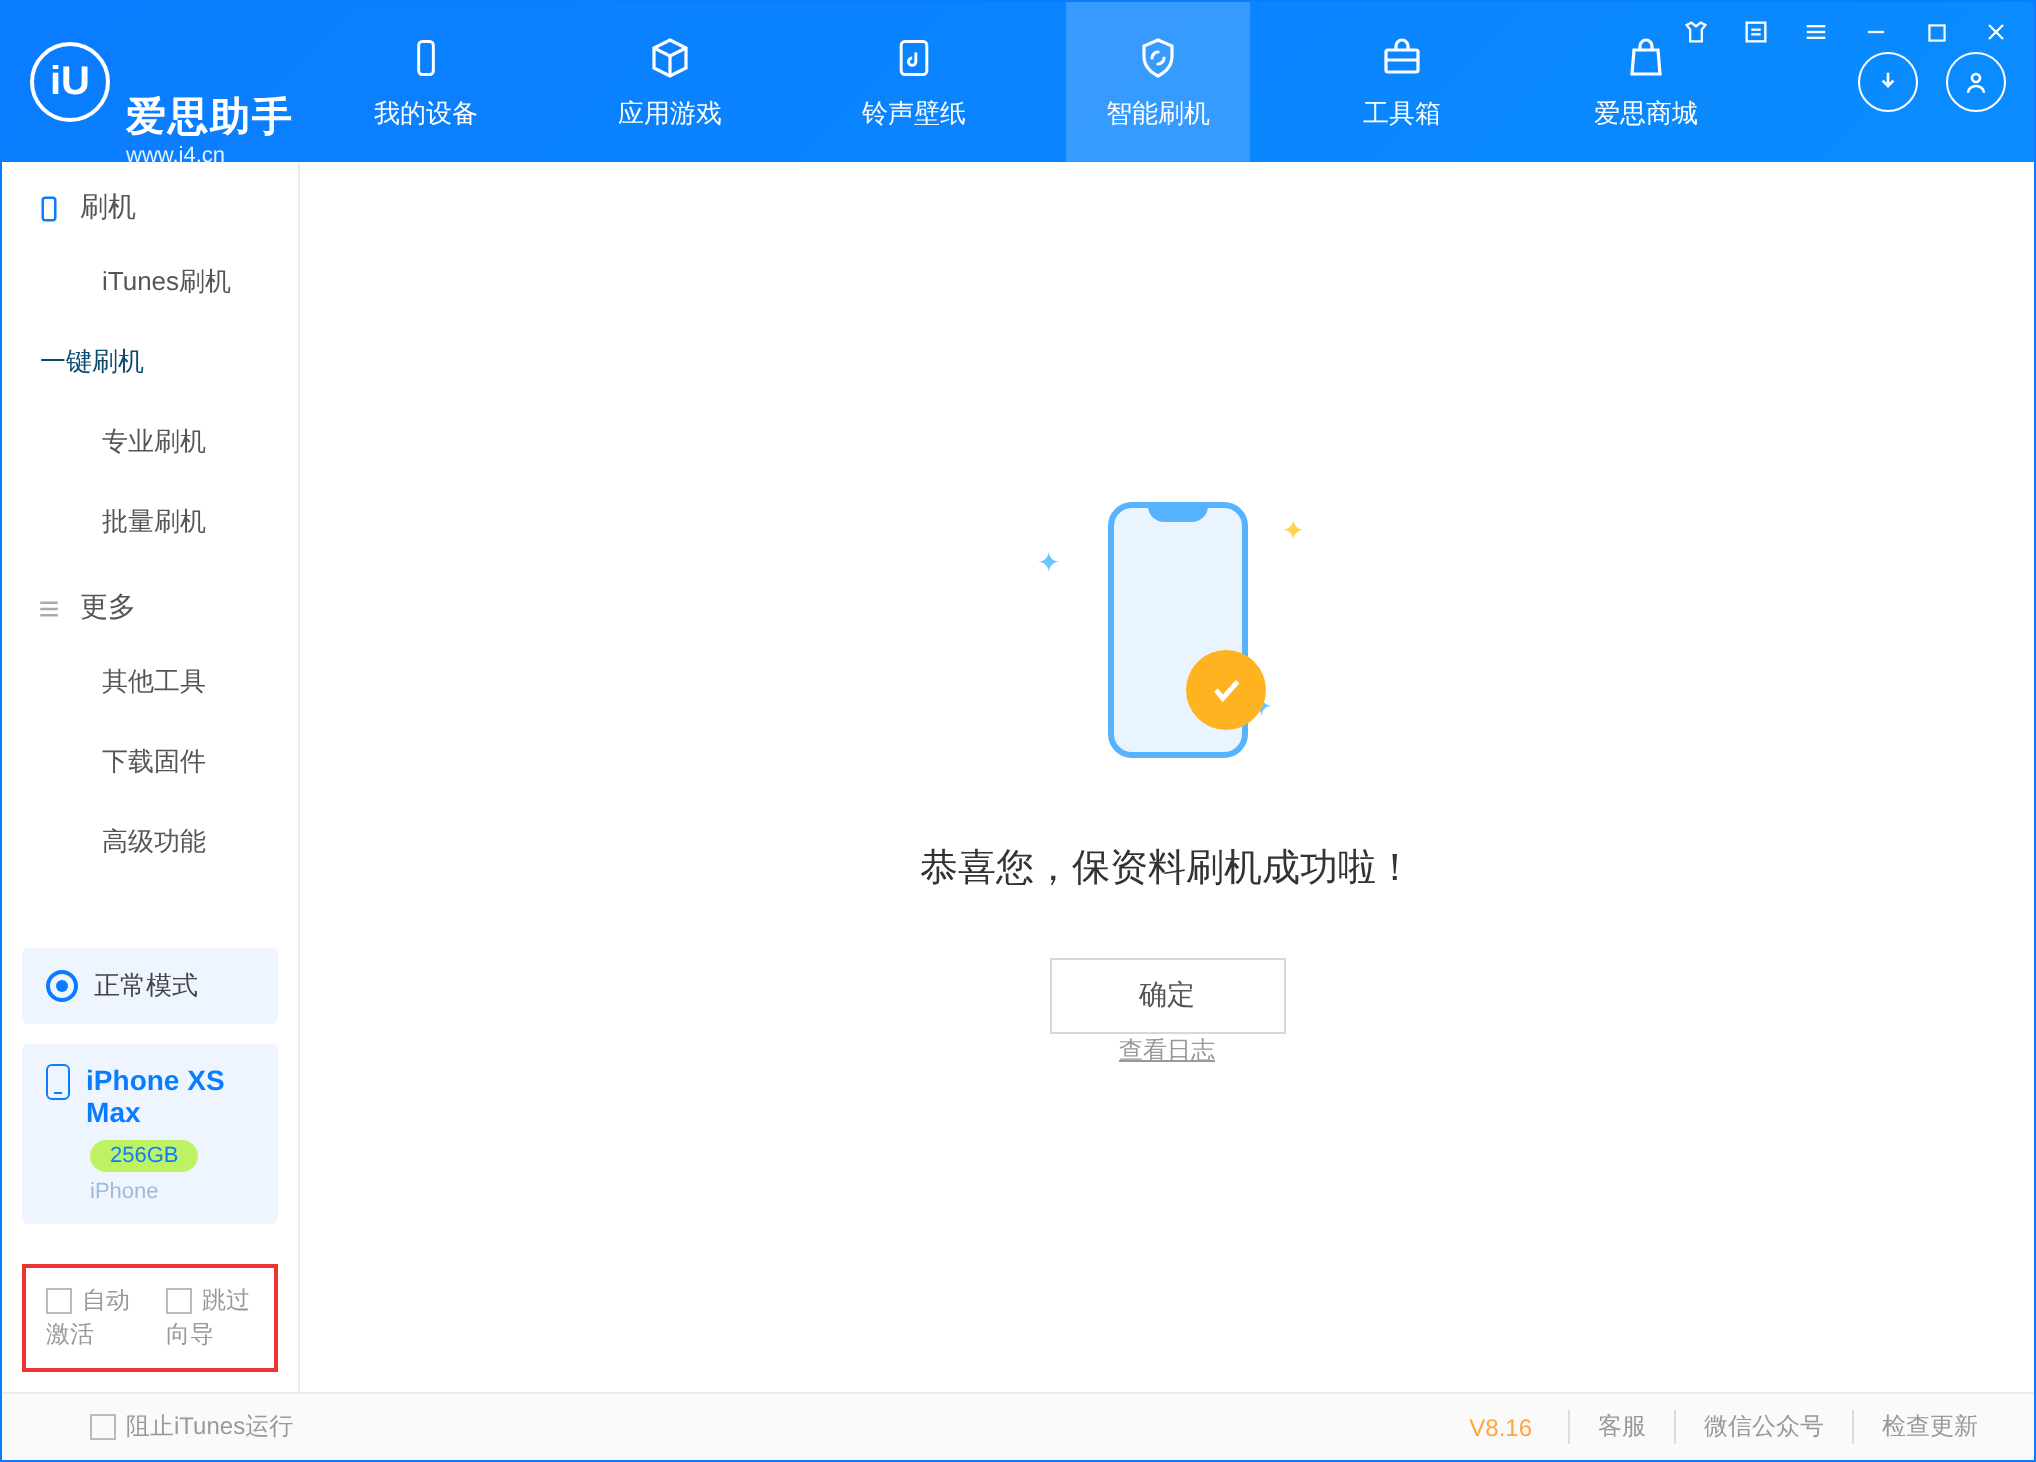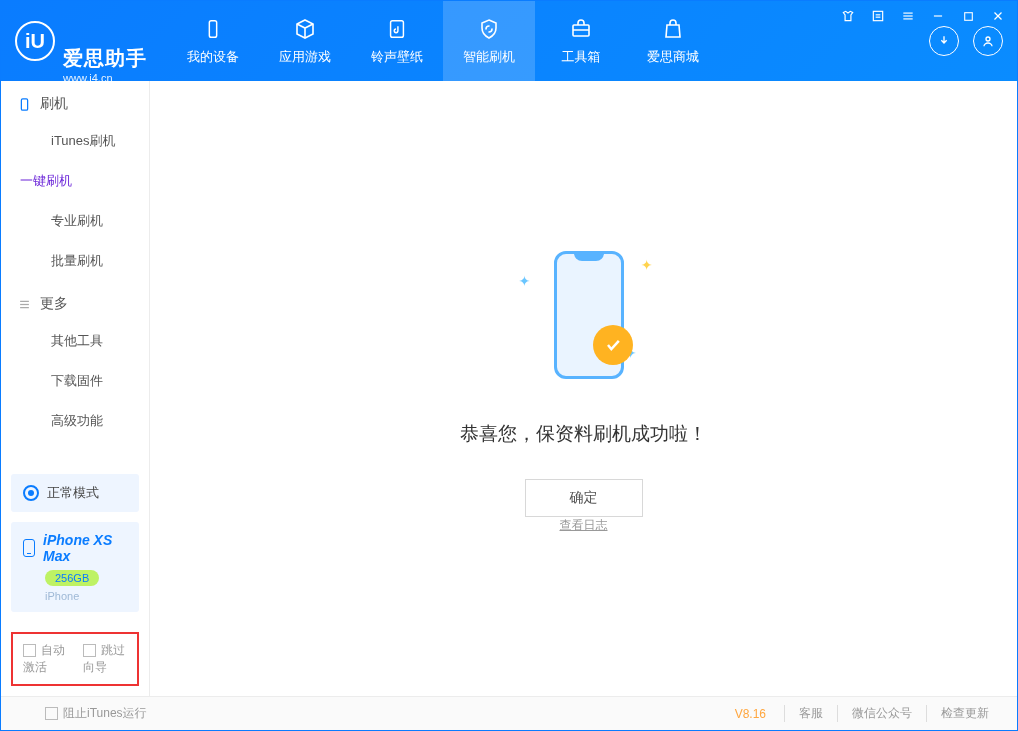--- a/index.html
+++ b/index.html
@@ -5,43 +5,43 @@
   * { margin: 0; padding: 0; box-sizing: border-box; }
   body { font-family: "Microsoft YaHei", Arial, sans-serif; background: #f5f5f5; display: flex; justify-content: center; align-items: center; min-height: 100vh; }
   .window { width: 1018px; height: 731px; background: #fff; display: flex; flex-direction: column; border: 1px solid #0a7cff; }
   
   .header { height: 80px; background: linear-gradient(135deg, #0a7cff 0%, #0a8cff 100%); display: flex; align-items: center; padding: 0 14px 0 14px; position: relative; }
   .logo-block { display: flex; align-items: center; gap: 8px; margin-right: 20px; }
   .logo-circle { width: 40px; height: 40px; border: 2.5px solid #fff; border-radius: 50%; display: flex; align-items: center; justify-content: center; color: #fff; font-weight: bold; font-size: 20px; }
   .logo-text { color: #fff; margin-top: 47px; }
   .logo-text .title { font-size: 20px; font-weight: bold; letter-spacing: 1px; }
   .logo-text .sub { font-size: 11px; opacity: .9; }
-  .nav { display: flex; height: 100%; }
+  .nav { display: flex; height: 100%; gap: 30px; }
   .nav-item { width: 92px; display: flex; flex-direction: column; align-items: center; justify-content: center; gap: 6px; color: #fff; font-size: 13px; cursor: pointer; }
   .nav-item.active { background: rgba(255,255,255,0.18); }
   .nav-icon { width: 26px; height: 26px; display: flex; align-items: center; justify-content: center; }
   .nav-icon svg { stroke: #fff; fill: none; stroke-width: 1.6; }
   .win-controls-top { position: absolute; top: 6px; right: 10px; display: flex; gap: 12px; }
   .win-controls-top span { color: #fff; font-size: 14px; cursor: pointer; display: flex; align-items: center; justify-content: center; width: 18px; height: 18px; }
   .header-right-icons { margin-left: auto; display: flex; gap: 14px; align-items: center; }
   .hr-icon { width: 30px; height: 30px; border: 1.5px solid #fff; border-radius: 50%; display: flex; align-items: center; justify-content: center; color: #fff; cursor: pointer; }
   
   .body { flex: 1; display: flex; overflow: hidden; }
   .sidebar { width: 149px; border-right: 1px solid #ececec; display: flex; flex-direction: column; background: #fff; }
   .side-section-title { display: flex; align-items: center; gap: 8px; padding: 14px 16px 8px; color: #555; font-size: 14px; }
   .side-section-title svg { width: 15px; height: 15px; }
   .side-items { }
   .side-item { padding: 11px 0 11px 50px; font-size: 13px; color: #555; cursor: pointer; }
-  .side-item.active { color: #6d28d9; padding-left: 19px; }
+  .side-item.active { color: #0c4a6e; padding-left: 19px; }
   .side-lower { margin-top: auto; padding: 10px; }
   .mode-box { background: #eef5ff; border-radius: 3px; padding: 10px 12px; display: flex; align-items: center; gap: 8px; color: #444; font-size: 13px; margin-bottom: 10px; }
   .mode-dot { width: 16px; height: 16px; border: 2px solid #0a7cff; border-radius: 50%; position: relative; }
   .mode-dot::after { content: ""; position: absolute; width: 6px; height: 6px; background: #0a7cff; border-radius: 50%; top: 3px; left: 3px; }
   .device-box { background: #eef5ff; border-radius: 3px; padding: 10px 12px; color: #0a7cff; font-size: 14px; font-weight: bold; }
-  .device-box .row1 { display: flex; align-items: center; gap: 8px; font-style: italic; }
+  .device-box .row1 { display: flex; gap: 8px; }
   .device-box .phone-ic { width: 14px; height: 18px; border: 1.5px solid #0a7cff; border-radius: 3px; position: relative; }
   .device-box .phone-ic::after { content: ""; position: absolute; bottom: 2px; left: 50%; transform: translateX(-50%); width: 4px; height: 1.5px; background: #0a7cff; }
   .device-box .cap { display: inline-block; background: #bef264; color: #0a7cff; font-size: 11px; font-weight: normal; padding: 2px 10px; border-radius: 10px; margin-top: 6px; margin-left: 22px; }
   .device-box .devtype { color: #9fb9d6; font-size: 11px; font-weight: normal; margin-left: 22px; margin-top: 4px; }
   .checkbox-row { border: 2px solid #e33; padding: 8px 10px; display: flex; gap: 16px; align-items: center; color: #999; font-size: 12px; margin: 10px; }
   .chk { width: 13px; height: 13px; border: 1px solid #bbb; display: inline-block; margin-right: 5px; vertical-align: middle; }
   
   .main { flex: 1; position: relative; background: #fff; display: flex; flex-direction: column; align-items: center; justify-content: center; }
   .phone-illus { position: relative; width: 150px; height: 150px; margin-bottom: 28px; }
   .sparkle { position: absolute; color: #ffd34d; font-size: 14px; }

